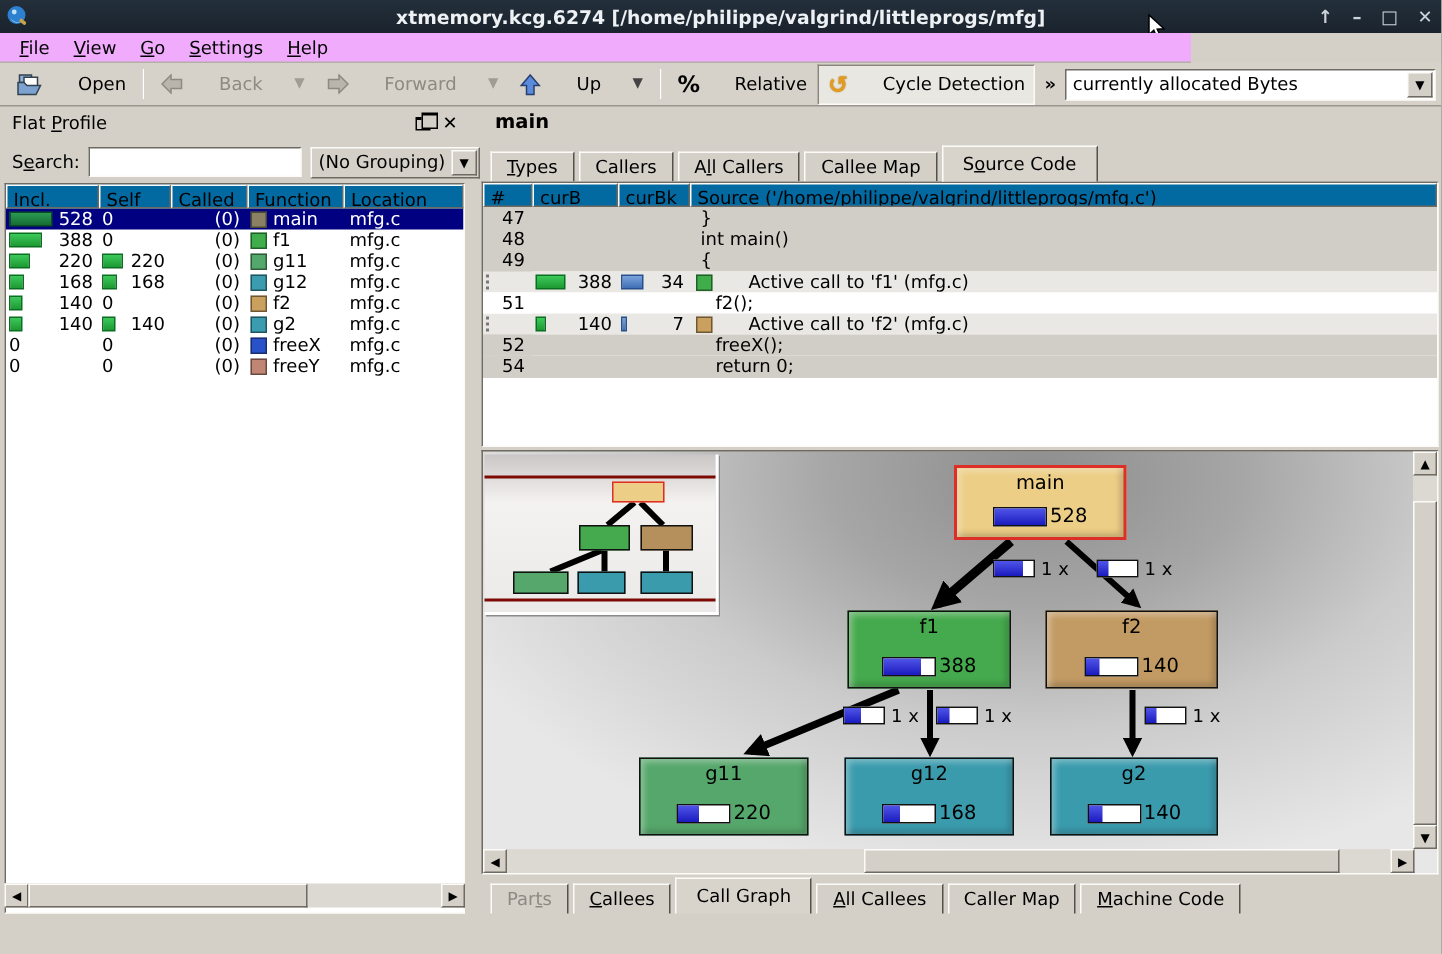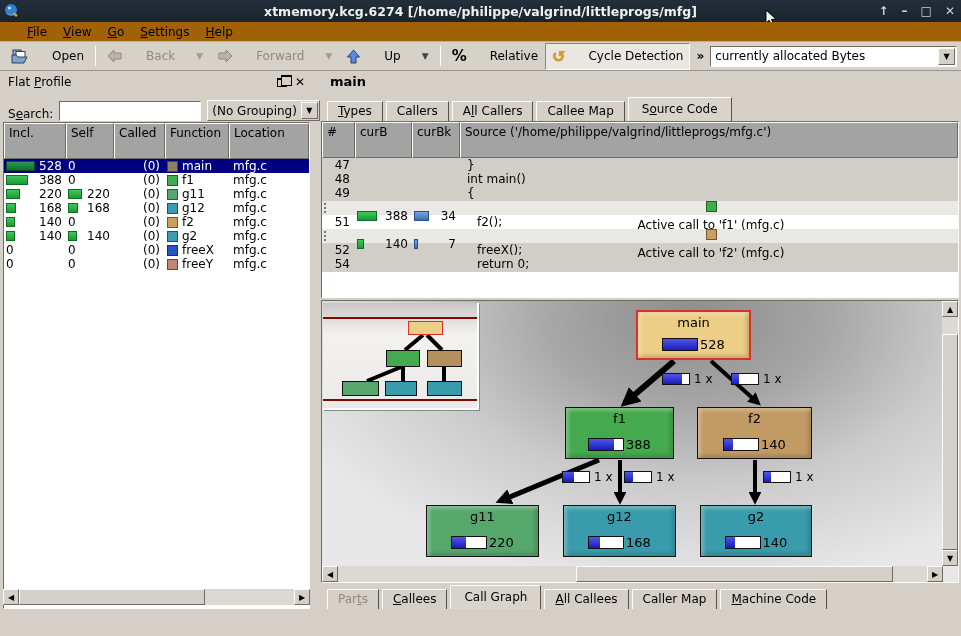--- a/index.html
+++ b/index.html
@@ -9,21 +9,21 @@
 
   
   .titlebar { position:absolute; left:0; top:0; width:961px; height:22px; background:linear-gradient(180deg,#232f3b,#1a232d); color:#eef1f4; display:flex; align-items:center; }
   .titlebar .app-icon { width:16px; height:16px; margin-left:4px; }
   .titlebar .tb-title { position:absolute; left:0; right:0; text-align:center; font-weight:bold; font-size:12.5px; pointer-events:none; }
   .tb-controls { position:absolute; right:6px; top:0; height:22px; display:flex; gap:13px; align-items:center; font-weight:bold; color:#cdd3da; font-size:12px; }
   .tb-controls span { cursor:default; }
   .mouse-cursor { position:absolute; left:765px; top:9px; }
 
   
-  .menubar { position:absolute; left:0; top:22px; width:961px; height:20px; background:#a16207; border-bottom:1px solid #b4b0a8; display:flex; align-items:center; padding-left:19px; }
+  .menubar { position:absolute; left:0; top:22px; width:794px; height:20px; background:#f0abfc; border-bottom:1px solid #b4b0a8; display:flex; align-items:center; padding-left:5px; }
   .menubar .mitem { padding:2px 8px; }
   u { text-decoration:underline; }
 
   
   .toolbar { position:absolute; left:0; top:42px; width:961px; height:29px; background:#d6d2ca; border-bottom:1px solid #9a968e; display:flex; align-items:center; padding:0 4px; }
   .tbtn { display:flex; align-items:center; gap:23px; padding:3px 6px; border:1px solid transparent; white-space:nowrap; }
   .tbtn.disabled { color:#8e8a82; }
   .tbtn.checked { background:#e9e7e1; border-color:#8a867e #fcfbf8 #fcfbf8 #8a867e; }
   .tsep { width:1px; height:20px; background:#9a968e; border-right:1px solid #fff; margin:0 4px; }
   .caret { font-size:9px; color:#444; margin-left:-2px; }
@@ -37,28 +37,28 @@
   .event-combo { width:250px; }
 
   
   .dock { position:absolute; left:0; top:71px; width:313px; height:536px; }
   .dock-titlebar { position:absolute; left:2px; top:0; width:309px; height:22px; display:flex; align-items:center; padding:0 6px; }
   .dock-title { flex:1; }
   .dock-btns { display:flex; gap:8px; align-items:center; }
   .float-icon { width:10px; height:9px; border:1px solid #000; border-top-width:2px; position:relative; background:#d4d0c8; }
   .float-icon::before { content:""; position:absolute; left:3px; top:-5px; width:9px; height:8px; border:1px solid #000; border-top-width:2px; background:#d4d0c8; }
   .close-icon { font-weight:bold; font-size:12px; }
-  .search-row { position:absolute; left:2px; top:24px; width:309px; height:26px; display:flex; align-items:flex-end; gap:6px; padding:0 6px; }
+  .search-row { position:absolute; left:2px; top:24px; width:309px; height:26px; display:flex; align-items:center; gap:6px; padding:0 6px; }
   .search-input { width:142px; height:20px; background:#fff; border:1px solid; border-color:#6f6b63 #fcfbf8 #fcfbf8 #6f6b63; font-family:inherit; font-size:12px; padding:0 3px; }
   .grouping-combo { width:118px; height:21px; background:#d4d0c8; border:1px solid; border-color:#fcfbf8 #6f6b63 #6f6b63 #fcfbf8; }
   .grouping-combo .combo-text { background:#d4d0c8; }
 
   .flat-table { position:absolute; left:3px; top:51px; width:307px; height:536px; border:1px solid; border-color:#6f6b63 #fcfbf8 #fcfbf8 #6f6b63; background:#fff; height:487px; overflow:hidden; }
   .cols5 { display:grid; grid-template-columns:62px 48px 51px 64px 1fr; }
-  .hdr-cell { background:#a3a3a3; border:1px solid; border-color:#fcfbf8 #6f6b63 #6f6b63 #fcfbf8; padding:2px 4px; height:36px; white-space:nowrap; overflow:hidden; }
+  .hdr-cell { background:#0369a1; border:1px solid; border-color:#fcfbf8 #6f6b63 #6f6b63 #fcfbf8; padding:2px 4px; height:16px; white-space:nowrap; overflow:hidden; }
   .frow { height:14px; line-height:14px; align-items:center; }
   .frow.selected { background:#000080; color:#fff; }
   .cell-bars { display:flex; align-items:center; justify-content:space-between; padding:0 4px 0 2px; }
   .gbar { height:10px; background:linear-gradient(180deg,#3cc95a,#1d9a33); border:1px solid #0b6e20; }
   .frow.selected .gbar { background:linear-gradient(180deg,#2b9a52,#156c33); border-color:#0a4d22; }
   .cell-num { text-align:right; padding-right:5px; }
   .cell-fn { display:flex; align-items:center; gap:4px; padding-left:2px; white-space:nowrap; }
   .fn-icon { width:11px; height:11px; border:1px solid rgba(0,0,0,.45); flex:0 0 auto; }
   .cell-loc { padding-left:4px; }
 
@@ -83,21 +83,21 @@
   .srow { height:14.2px; line-height:14px; background:#d1cec7; }
   .srow.lt { background:#e9e8e4; }
   .srow.white { background:#fff; }
   .srow.sel { background:#000080; color:#fff; }
   .cell-line { text-align:right; padding-right:5px; background:inherit; }
   .cell-code.ind1 { padding-left:7px; }
   .cell-code.ind2 { padding-left:17px; }
   .call-marker { width:8px; height:10px; margin:2px 0 0 2px; border-left:2px dotted #777; }
   .callbar-g { height:10px; background:linear-gradient(180deg,#3cc95a,#1d9a33); border:1px solid #0b6e20; }
   .callbar-b { height:10px; background:linear-gradient(180deg,#7ba3dc,#3f6fb4); border:1px solid #27508c; }
-  .cell-srctext { display:flex; align-items:center; gap:6px; padding-left:4px;flex-direction:column; }
+  .cell-srctext { display:flex; align-items:center; gap:24px; padding-left:4px; }
 
   
   .graphview { position:absolute; left:0; top:229px; width:638px; height:283px; border:1px solid; border-color:#6f6b63 #fcfbf8 #fcfbf8 #6f6b63;
     background:radial-gradient(ellipse 430px 270px at 58% 6%, #8d8d8d 0%, #a6a6a6 32%, #cbcbcb 62%, #e7e7e7 100%); overflow:hidden; }
   .graph-area { position:absolute; left:0; top:0; width:620px; height:265px; }
   #edges-svg { position:absolute; left:0; top:0; width:620px; height:265px; }
   .gnode { position:absolute; border:1px solid #111; box-shadow:inset 2px 2px 4px rgba(255,255,255,.38), inset -2px -2px 4px rgba(0,0,0,.22); display:flex; flex-direction:column; align-items:center; justify-content:space-between; padding:3px 0 6px; font-size:13px; }
   .gnode.root { border:2px solid #dd2f28; }
   .gnode-valrow { display:flex; align-items:center; gap:2px; }
   .valbar { width:36px; height:13px; background:#fff; border:1px solid #111; position:relative; }

